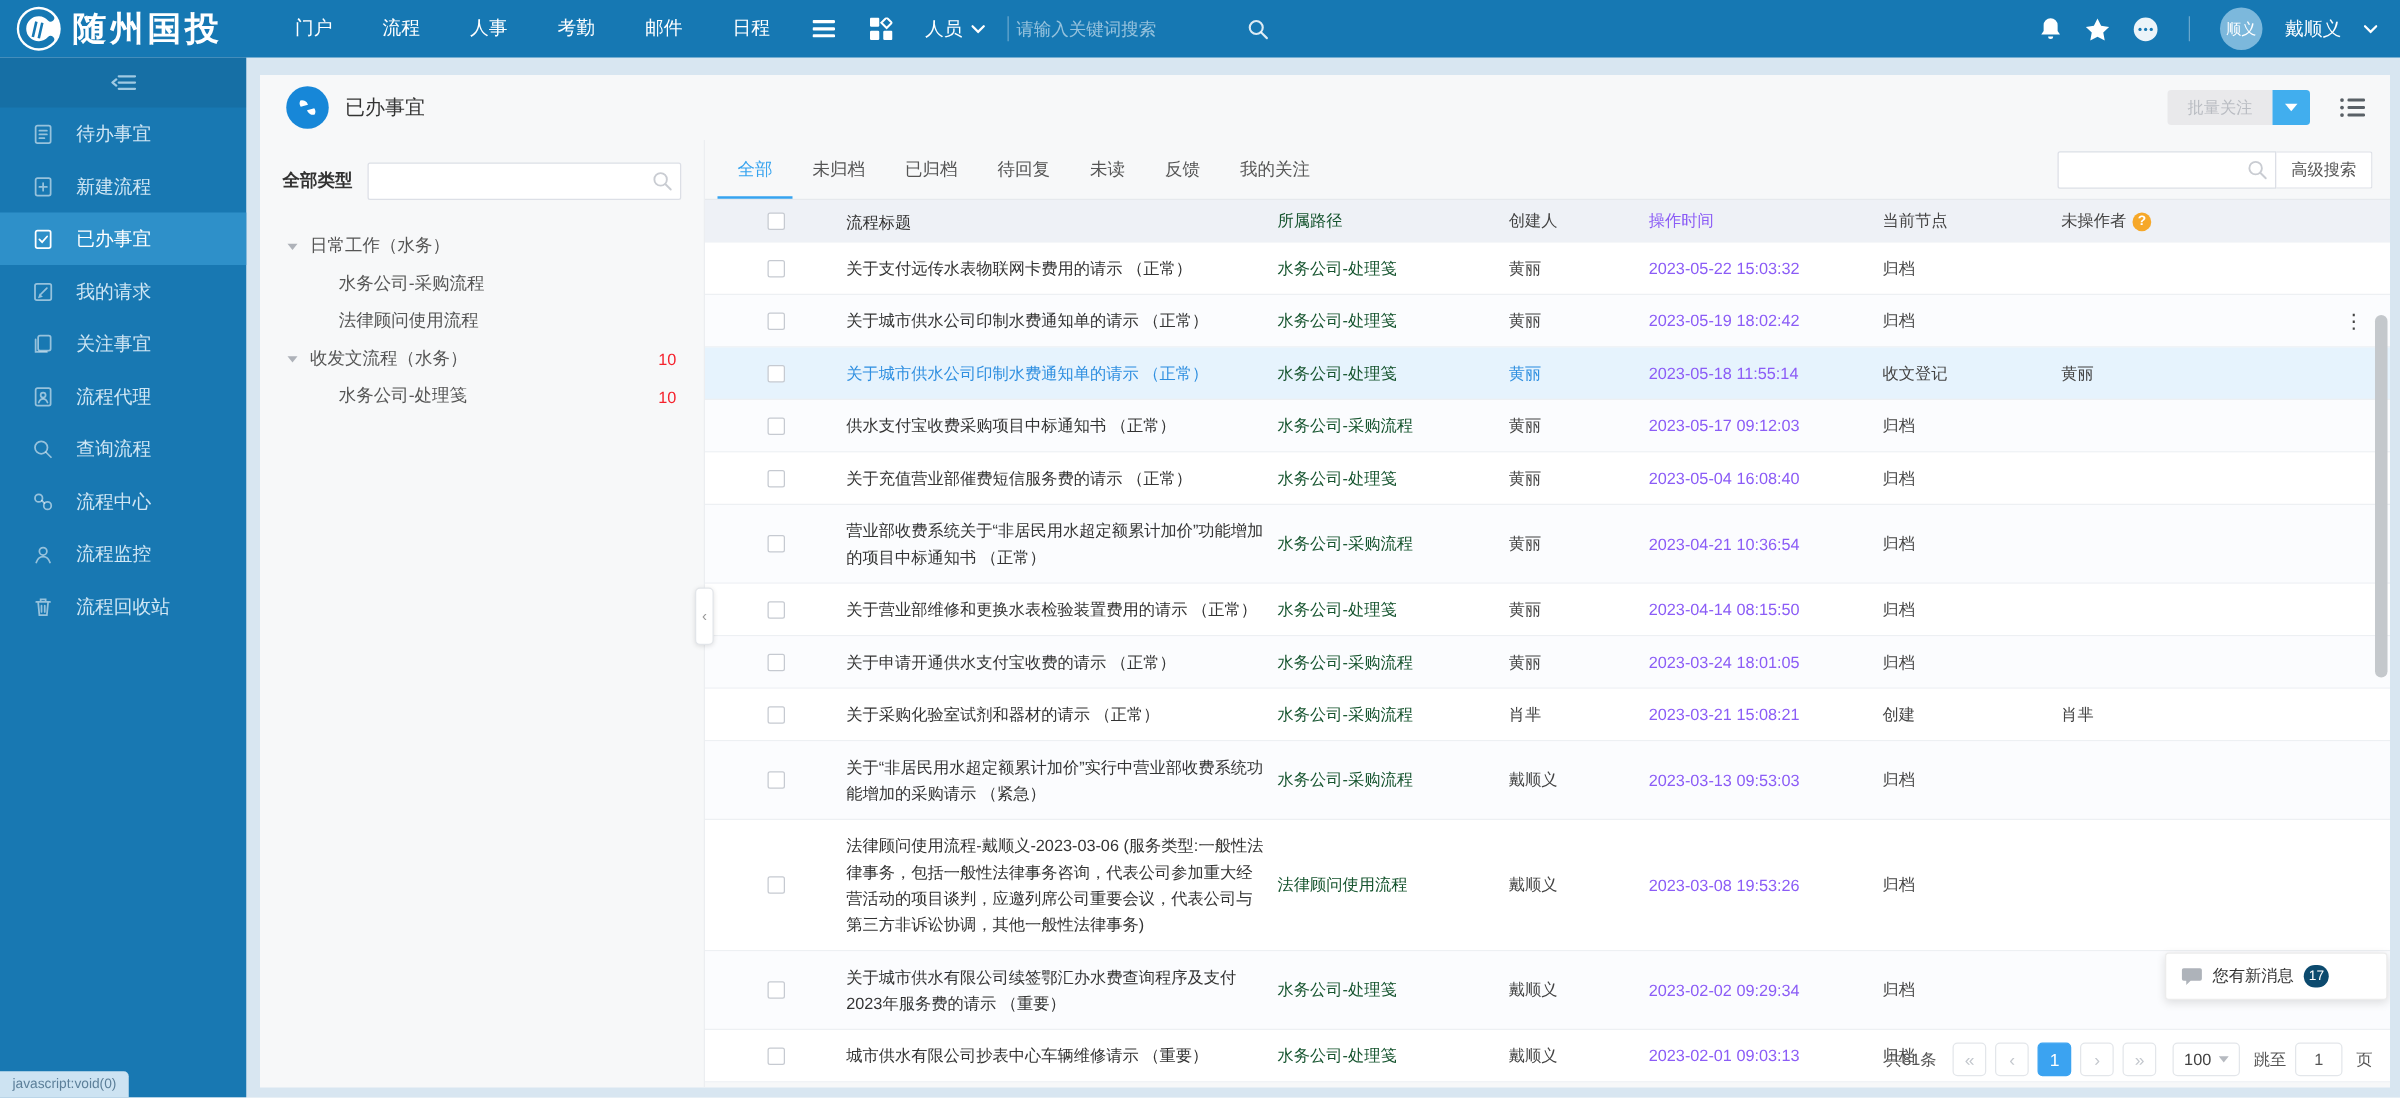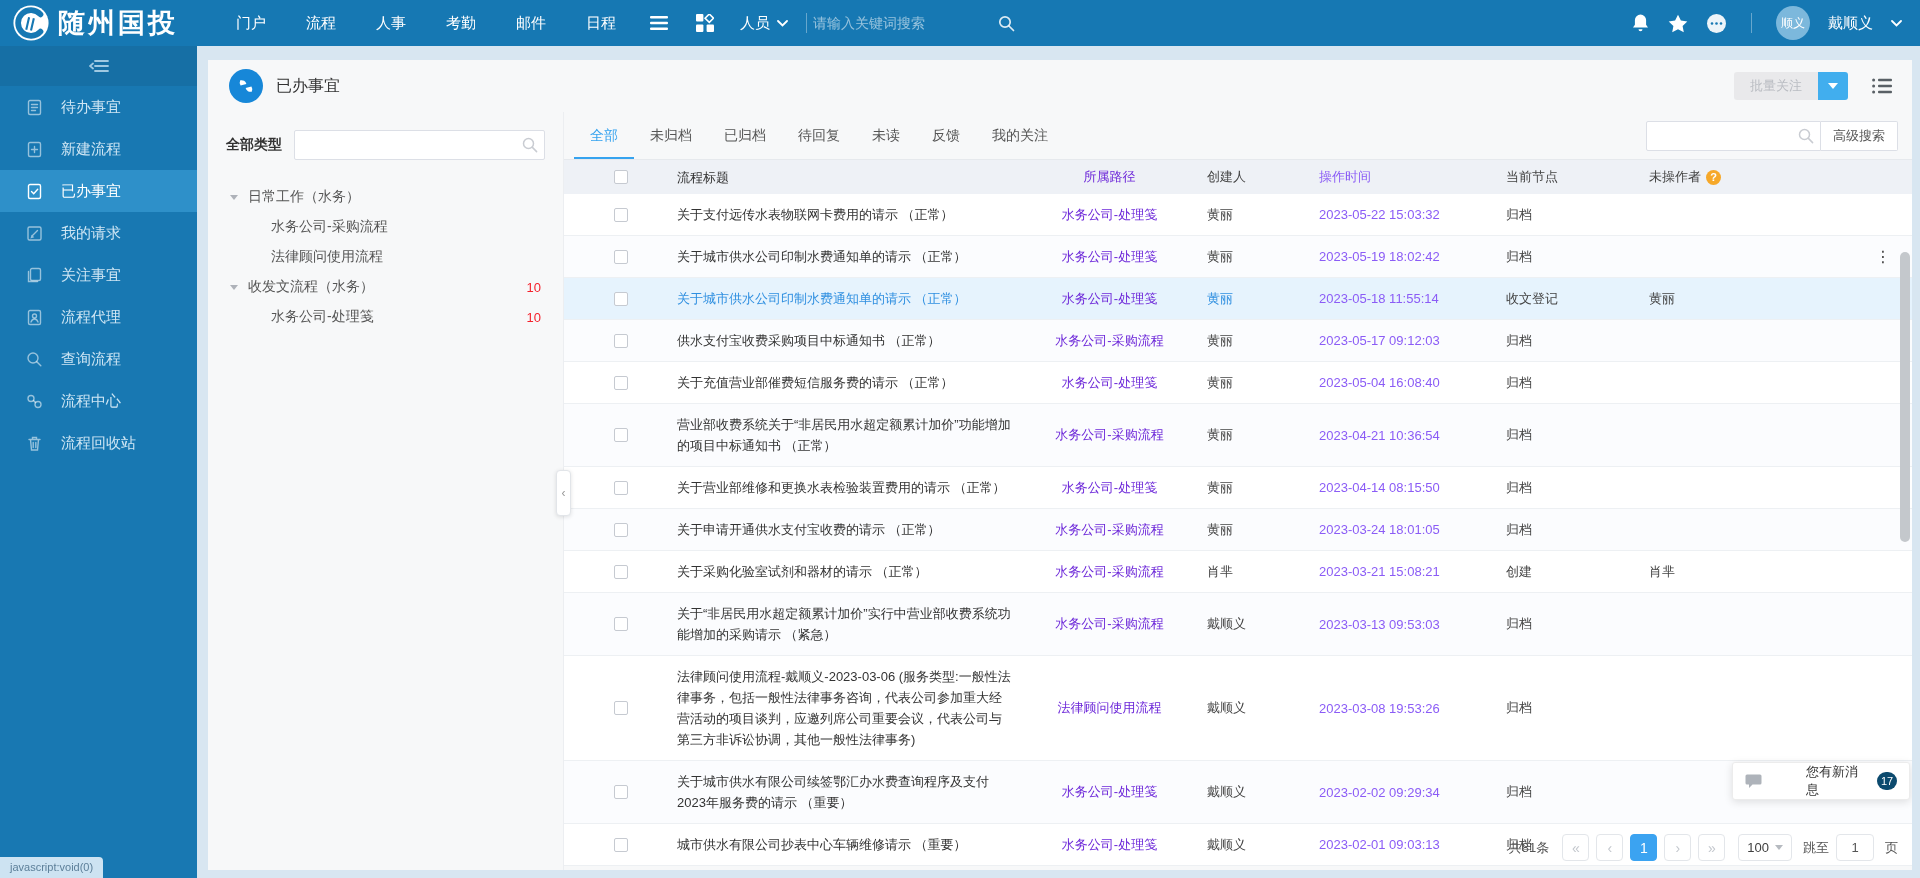--- a/index.html
+++ b/index.html
@@ -116,21 +116,21 @@
   .thead { height:34px; background:#eef1f6; display:flex; align-items:center; flex:0 0 auto; color:#5a5e66; }
   .trow { display:flex; align-items:center; background:#fff; border-bottom:1px solid #edf0f3; }
   .trow:nth-child(even) { background:#fbfcfe; }
   .trow.selected { background:#e6f3fd; }
   .trow.selected .c-title, .trow.selected .c-creator { color:#2f8fe0; }
   .tbody { flex:1; overflow:hidden; }
 
   .col-cb { width:113px; display:flex; justify-content:center; flex:0 0 auto; }
   .col-title { width:335px; flex:0 0 auto; line-height:21px; padding:10px 0; color:#333; font-size:13px; }
   .thead .col-title { padding:0; }
-  .col-path { width:185px; flex:0 0 auto; padding-left:10px; color:#6d28d9;text-align:center; }
+  .col-path { width:185px; flex:0 0 auto; padding-left:10px; color:#14532d; }
   .col-creator { width:112px; flex:0 0 auto; padding-left:10px; color:#444; }
   .col-time { width:187px; flex:0 0 auto; padding-left:10px; color:#8b5cf6; }
   .col-node { width:143px; flex:0 0 auto; padding-left:10px; color:#444; }
   .col-op { flex:1; padding-left:10px; color:#444; display:flex; align-items:center; gap:5px; }
   .col-kebab { width:58px; flex:0 0 auto; text-align:center; }
   .kebab { font-size:16px; color:#444; cursor:pointer; letter-spacing:0; visibility:hidden; }
   .kebab.show { visibility:visible; }
 
   .cb { width:14px; height:14px; border:1px solid #c6cad1; border-radius:2px; background:#fff; display:inline-block; cursor:pointer; }
   .q-badge {
@@ -148,21 +148,21 @@
     border:1px solid #e2e5e9; border-radius:4px; box-shadow:0 1px 4px rgba(0,0,0,.12);
     display:flex; align-items:center; justify-content:center; color:#999; font-size:12px; cursor:pointer;
   }
 
   
   .toast {
     position:absolute; right:2px; bottom:70px; width:178px; height:38px; background:#fff;
     border:1px solid #ececec; border-radius:3px; box-shadow:0 2px 8px rgba(0,0,0,.12);
     display:flex; align-items:center; padding:0 12px; gap:8px; cursor:pointer; z-index:20;
   }
-  .toast-text { color:#333; font-size:13px;margin-left:36px; }
+  .toast-text { color:#333; font-size:13px; }
   .toast-badge {
     min-width:18px; height:18px; border-radius:9px; background:#0c4a6e; color:#fff;
     font-size:11px; display:inline-flex; align-items:center; justify-content:center; padding:0 4px;
   }
 
   
   .pager { position:absolute; right:14px; bottom:9px; display:flex; align-items:center; gap:7px; z-index:10; }
   .pg-total { color:#555; margin-right:6px; }
   .pg-btn {
     width:27px; height:27px; background:#fff; border:1px solid #e3e6ea; border-radius:4px;
@@ -350,20 +350,29 @@
               <circle cx="5" cy="5.5" r="3" stroke="currentColor" stroke-width="1.4" fill="none" stroke-linecap="round"></circle>
               <circle cx="12" cy="11.5" r="3" stroke="currentColor" stroke-width="1.4" fill="none" stroke-linecap="round"></circle>
               <path d="M7.5 7.5l2 2" stroke="currentColor" stroke-width="1.4" fill="none" stroke-linecap="round"></path>
             </svg>
           </span>
     <span class="s-label">流程中心</span>
   </div>
         <div class="side-item">
     <span class="s-icon">
             <svg width="17" height="17" viewBox="0 0 17 17">
+              <circle cx="8.5" cy="6" r="3" stroke="currentColor" stroke-width="1.4" fill="none" stroke-linecap="round"></circle>
+              <path d="M3 15c1-3.2 3-4.8 5.5-4.8S13 11.8 14 15" stroke="currentColor" stroke-width="1.4" fill="none" stroke-linecap="round"></path>
+            </svg>
+          </span>
+    <span class="s-label">流程监控</span>
+  </div>
+        <div class="side-item">
+    <span class="s-icon">
+            <svg width="17" height="17" viewBox="0 0 17 17">
               <path d="M3 4.5h11M6.5 4.5v-2h4v2M4.5 4.5l1 10.5h6l1-10.5M7.2 7.5v5M9.8 7.5v5" stroke="currentColor" stroke-width="1.4" fill="none" stroke-linecap="round"></path>
             </svg>
           </span>
     <span class="s-label">流程回收站</span>
   </div>
       </div>
   </aside>
 
   <div class="status-tip">javascript:void(0)</div>
 

